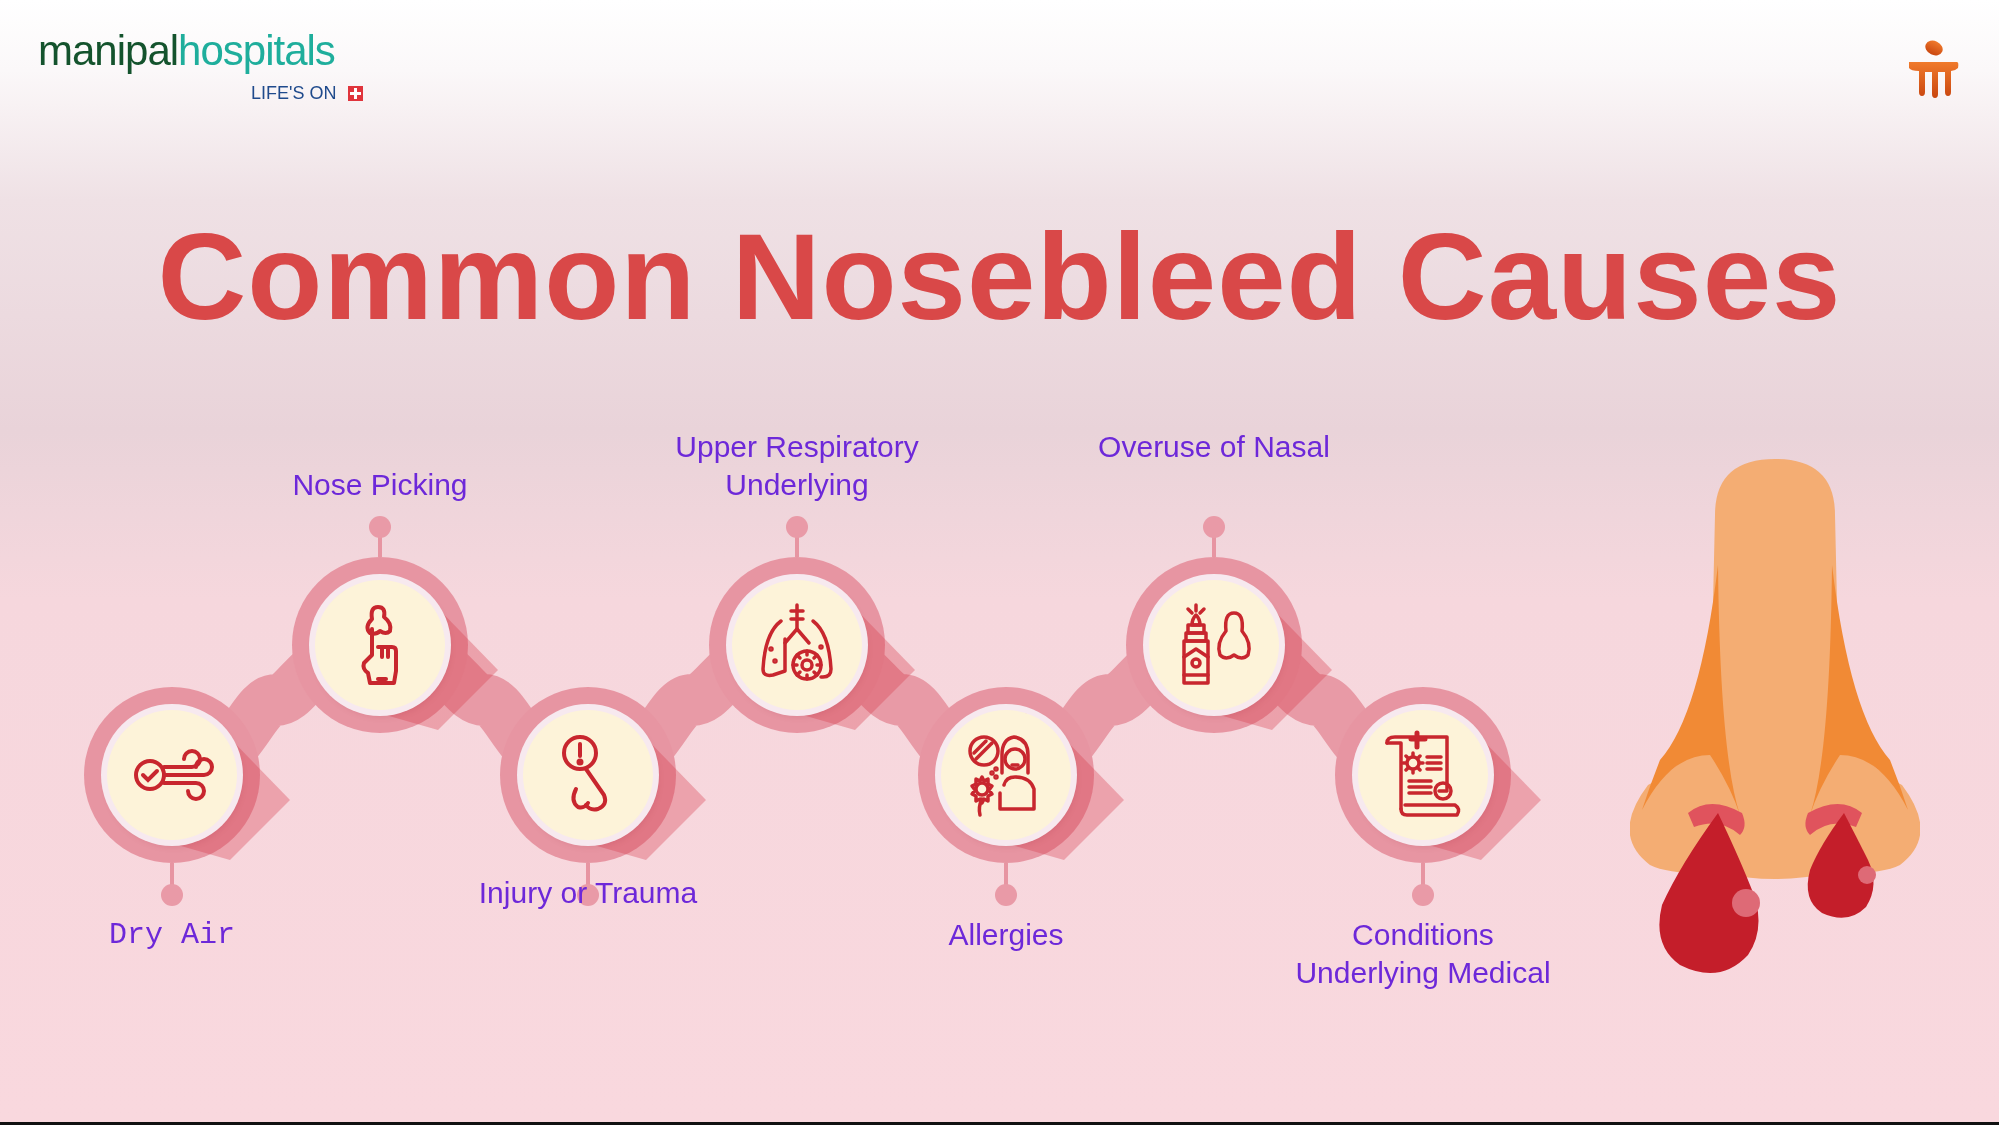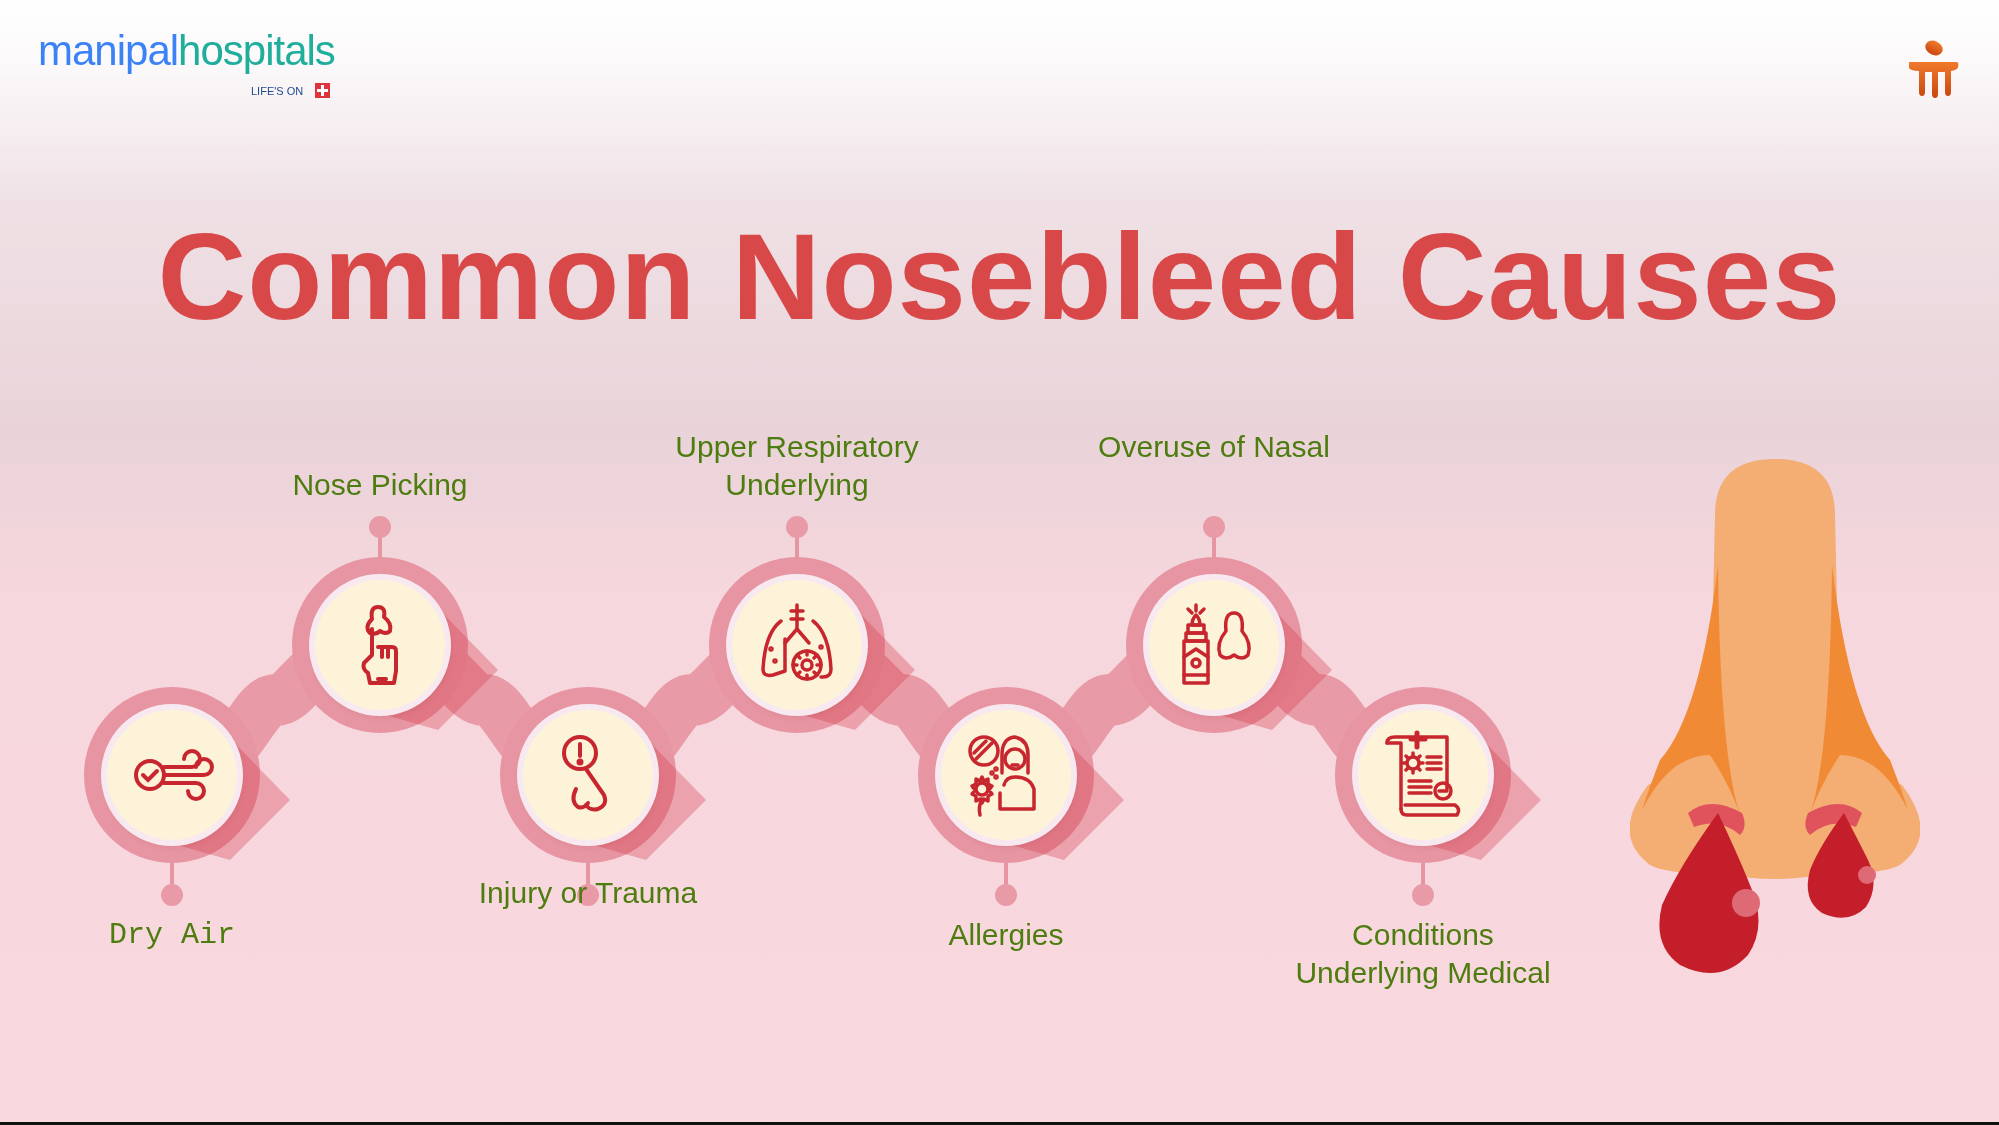--- a/index.html
+++ b/index.html
@@ -3,36 +3,36 @@
 <meta charset="utf-8">
 <style>
   html, body { margin: 0; padding: 0; }
   body {
     width: 1999px; height: 1125px; position: relative; overflow: hidden;
     font-family: "Liberation Sans", sans-serif;
     background: linear-gradient(180deg, #ffffff 0px, #fbf8f9 70px, #efe1e5 200px, #e9d3d9 430px, #f6d7dd 600px, #f9d8de 1125px);
   }
   .logo { position: absolute; left: 38px; top: 30px; }
   .logo-word { font-size: 42px; letter-spacing: -1px; line-height: 1; }
-  .logo-manipal { color: #3b82f6; }
+  .logo-manipal { color: #14532d; }
   .logo-hospitals { color: #1fae9c; }
-  .logo-tag { position: absolute; left: 213px; top: 53px; font-size: 11px; color: #1f4a8c; white-space: nowrap; display:flex; align-items:center; gap:12px; }
+  .logo-tag { position: absolute; left: 213px; top: 53px; font-size: 18px; color: #1f4a8c; white-space: nowrap; display:flex; align-items:center; gap:12px; }
   .logo-cross { width: 15px; height: 15px; background: #e0343c; position: relative; display:inline-block; }
   .logo-cross::before, .logo-cross::after { content:""; position:absolute; background:#fff; }
   .logo-cross::before { left:6px; top:2px; width:3px; height:11px; }
   .logo-cross::after { left:2px; top:6px; width:11px; height:3px; }
   .brand-mark { position: absolute; left: 1905px; top: 38px; width: 56px; height: 62px; }
   .title {
     position: absolute; left: 0; right: 0; top: 215px; text-align: center;
     font-size: 123px; font-weight: bold; color: #d94848; letter-spacing: 1px; line-height: 1;
   }
   .timeline { position: absolute; left: 0; top: 0; width: 1999px; height: 1125px; }
   .label {
     position: absolute; width: 320px; margin-left: -160px; text-align: center;
-    font-size: 30px; color: #4d7c0f; line-height: 38px;
+    font-size: 30px; color: #6d28d9; line-height: 38px;
   }
   .icon-circle {
     position: absolute; width: 130px; height: 130px; margin-left: -65px; margin-top: -65px;
     border-radius: 50%; background: #fdf3d9;
     box-shadow: 0 0 0 6px #f7e9ef, 2px 4px 8px rgba(140,20,40,0.25);
     display: flex; align-items: center; justify-content: center;
   }
   .icon-circle svg { width: 92px; height: 92px; }
   .nose-art { position: absolute; left: 1630px; top: 455px; width: 290px; height: 520px; }
   .bottom-line { position: absolute; left: 0; right: 0; bottom: 0; height: 3px; background: #111; }

